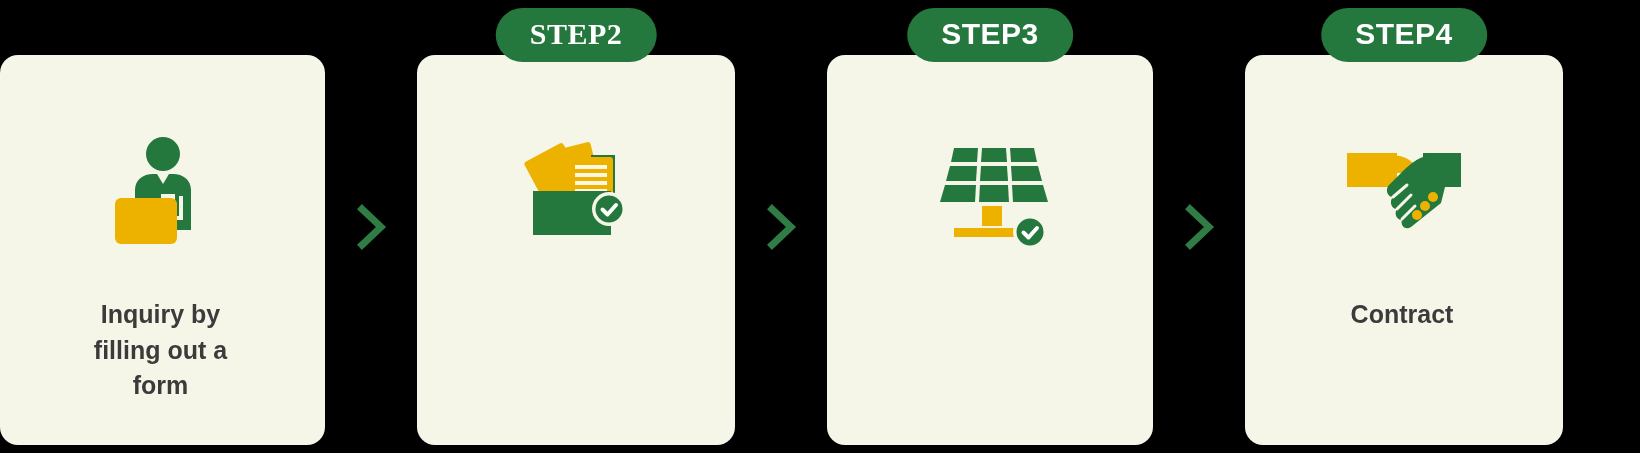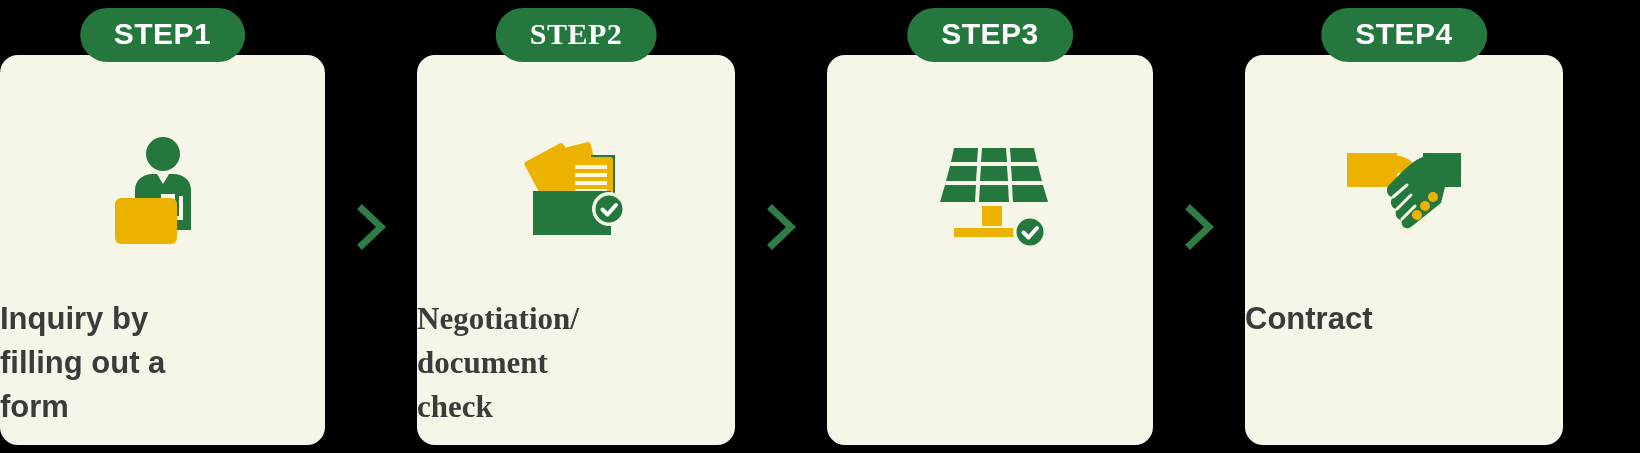--- a/index.html
+++ b/index.html
@@ -61,23 +61,23 @@
     display: flex;
     align-items: center;
     justify-content: center;
     z-index: 2;
   }
   .label {
     position: absolute;
     top: 297px;
     left: 0;
     right: 4px;
-    text-align: left;
+    text-align: center;
     color: #3b3b3b;
-    font-size: 31px;
+    font-size: 25px;
     font-weight: bold;
     line-height: 1.42;
     white-space: pre-line;
     z-index: 2;
   }
 
   
   .chevron {
     position: relative;
     height: 453px;
@@ -95,21 +95,20 @@
   .cell-4 { flex: 0 0 318px; border-radius: 16px; }
   .gap    { flex: 0 0 92px; }
 </style>
 </head>
 <body>
 
 <div class="flow">
 
   <div class="step-cell cell-1">
     <div class="card"></div>
-    <div class="badge">STEP1</div>
     <div class="icon-wrap">
       <svg width="116" height="116" viewBox="0 0 116 116">
 
         <circle cx="58" cy="22" r="17" fill="#24773d"></circle>
 
         <path d="M30 78 L30 58 C30 48 38 42 48 42 L52 42 L58 52 L64 42 L68 42 C78 42 86 48 86 58 L86 98 L64 98 L64 78 Z" fill="#24773d"></path>
 
         <path d="M52 64 L78 64 L78 88 L60 88 L60 78 L52 78 Z" fill="#f6f6e8"></path>
 
         <path d="M52 58 L74 58 L74 84 L60 84 L60 74 L52 74 Z" fill="#24773d"></path>
@@ -152,23 +151,20 @@
         <rect x="58" y="58" width="32" height="4" fill="#fdf7e3"></rect>
         <rect x="58" y="66" width="24" height="4" fill="#fdf7e3"></rect>
 
         <path d="M16 60 L94 60 L94 104 L16 104 Z" fill="#24773d"></path>
 
         <circle cx="92" cy="78" r="17" fill="#f6f6e8"></circle>
         <circle cx="92" cy="78" r="13.5" fill="#24773d"></circle>
         <path d="M85.5 78.5 L90.5 83.5 L99 74" fill="none" stroke="#ffffff" stroke-width="4" stroke-linecap="round" stroke-linejoin="round"></path>
       </svg>
     </div>
-    <div class="label">Negotiation/
-document
-check</div>
   </div>
 
   <div class="chevron gap">
     <svg width="34" height="46" viewBox="0 0 34 46" aria-hidden="true">
       <path d="M8 5 L27 23 L8 41" fill="none" stroke="#2f7d45" stroke-width="7" stroke-linecap="square" stroke-linejoin="miter"></path>
     </svg>
   </div>
 
   <div class="step-cell cell-3">
     <div class="card"></div>

